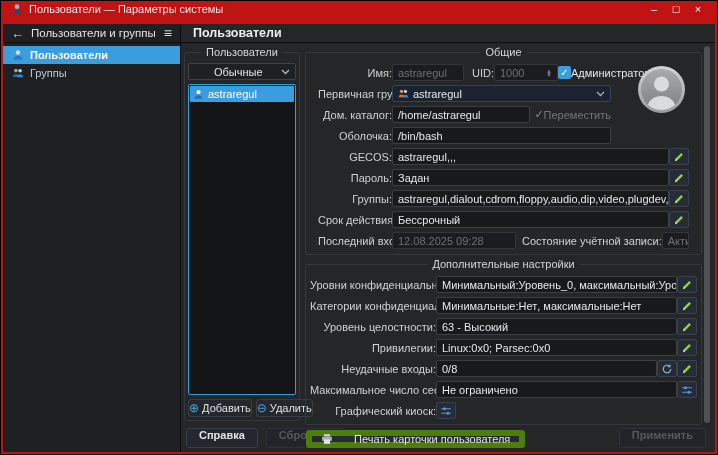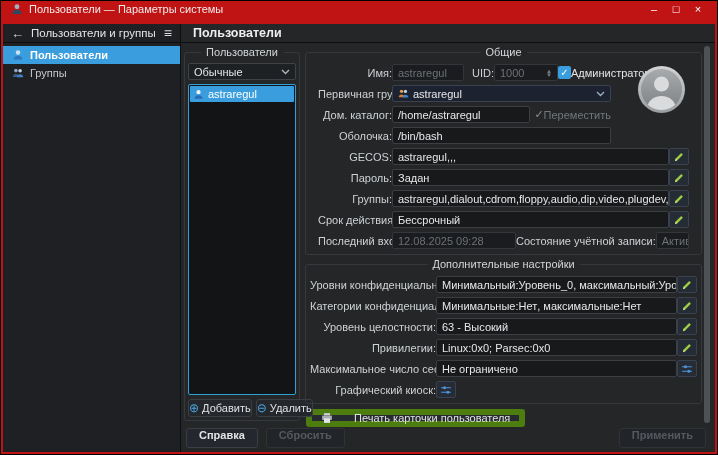--- a/index.html
+++ b/index.html
@@ -40,21 +40,21 @@
   .groupbox { position:relative; border:1px solid #35383c; border-radius:3px;
     margin-top:7px; padding:10px 4px 3px; }
   .gb-title { position:absolute; top:-7px; left:50%; transform:translateX(-50%);
     background:#242628; padding:0 5px; color:#d3d6d8; white-space:nowrap; }
 
   
   .list-col { width:116px; flex:none; display:flex; flex-direction:column; }
   .gb-users { flex:1; display:flex; flex-direction:column; margin-bottom:4px; padding:10px 3px 3px; }
   .filter-dd { height:17px; flex:none; background:#1e2124; border:1px solid #3f4347;
     border-radius:2px; display:flex; align-items:center; padding:0 5px; gap:4px; margin-bottom:4px; }
-  .filter-dd .txt { flex:1; overflow:hidden; white-space:nowrap; }
+  .filter-dd .txt { flex:1; overflow:hidden; white-space:nowrap;margin-left:20px; }
   .user-list { flex:1; border:1px solid #2f9fd8; background:#121416; border-radius:2px;
     padding:1px; margin-bottom:4px; min-height:0; }
   .user-item { height:16px; background:#3a9ede; border-radius:1px; color:#fff;
     display:flex; align-items:center; gap:4px; padding:0 3px; }
   .btn-row { display:flex; gap:4px; flex:none; }
   .sbtn { flex:1; height:18px; background:#24272c; border:1px solid #3a3f45; border-radius:3px;
     color:#dfe2e4; display:flex; align-items:center; justify-content:center; gap:3px;
     font-size:11px; white-space:nowrap; }
   .circ { color:#4aa3e0; font-size:12px; line-height:1; }
 
@@ -73,21 +73,21 @@
   .avatar { position:absolute; top:13px; right:16px; width:47px; height:47px; border-radius:50%;
     background:linear-gradient(#d2d4d5,#9a9da0); display:flex; align-items:center; justify-content:center; }
   .avatar-in { width:41px; height:41px; border-radius:50%; overflow:hidden;
     background:linear-gradient(#a8abad,#7e8184); display:flex; align-items:flex-end; justify-content:center; }
   .dd { background:#1d2230; border-color:#3a4150; }
   .icon-btn { width:20px; height:17px; flex:none; background:#262c36; border:1px solid #3a4150;
     border-radius:2px; display:flex; align-items:center; justify-content:center; }
   .w72 { flex:none; width:72px; }
   .w66 { flex:none; width:64px; }
   .w108 { flex:none; width:124px; }
-  .lbl2 { flex:none; color:#cfd2d4; white-space:nowrap; margin-left:0; }
+  .lbl2 { flex:none; color:#cfd2d4; white-space:nowrap; margin-left:6px; }
   .cb { width:13px; height:13px; flex:none; background:#3a9ede; border-radius:2px; color:#fff;
     font-size:10px; line-height:13px; text-align:center; }
   .graycheck { color:#8c9094; font-size:11px; flex:none; margin-left:4px; }
   .dimlbl { color:#73777b; }
   .spin { margin-left:auto; display:flex; flex-direction:column; line-height:4px;
     font-size:6px; color:#7a7e83; }
   b { font-weight:normal; }
 
   .print-btn { margin:5px 0 0 1px; align-self:flex-start; height:18px; display:flex;
     align-items:center; gap:21px; padding:0 9px; background:#262a31; border:6px solid #4d7c0f;
@@ -382,20 +382,38 @@
                   <b>0x0</b>
               </div>
               <div class="icon-btn">
                 <svg width="12" height="12" viewBox="0 0 16 16">
                     <path d="M2.5 13.5L4 9.8 11 2.8l2.2 2.2-7 7z" fill="#9ccd42"></path>
                     <path d="M2.5 13.5l3.4-1.2-2.2-2.2z" fill="#c9e690"></path>
                   </svg>
               </div>
             </div>
 
+            <div class="frow">
+              <span class="flabel">Неудачные входы:</span>
+              <div class="tinput">
+                <span>0/8</span>
+              </div>
+              <div class="icon-btn">
+                <svg width="12" height="12" viewBox="0 0 16 16">
+                    <path d="M13 8a5 5 0 1 1-1.6-3.7" stroke="#9db4cc" stroke-width="1.5" fill="none"></path>
+                    <path d="M12.6 1.6v4h-4z" fill="#9db4cc"></path>
+                  </svg>
+              </div>
+              <div class="icon-btn">
+                <svg width="12" height="12" viewBox="0 0 16 16">
+                    <path d="M2.5 13.5L4 9.8 11 2.8l2.2 2.2-7 7z" fill="#9ccd42"></path>
+                    <path d="M2.5 13.5l3.4-1.2-2.2-2.2z" fill="#c9e690"></path>
+                  </svg>
+              </div>
+            </div>
 
             <div class="frow">
               <span class="flabel">Максимальное число сессий:</span>
               <div class="tinput">
                 <span>Не ограничено</span>
               </div>
               <div class="icon-btn">
                 <svg width="12" height="12" viewBox="0 0 16 16">
                     <line x1="1.5" y1="5" x2="14.5" y2="5" stroke="#4f93d9" stroke-width="1.4"></line>
                     <circle cx="6" cy="5" r="2" fill="#4f93d9"></circle>

